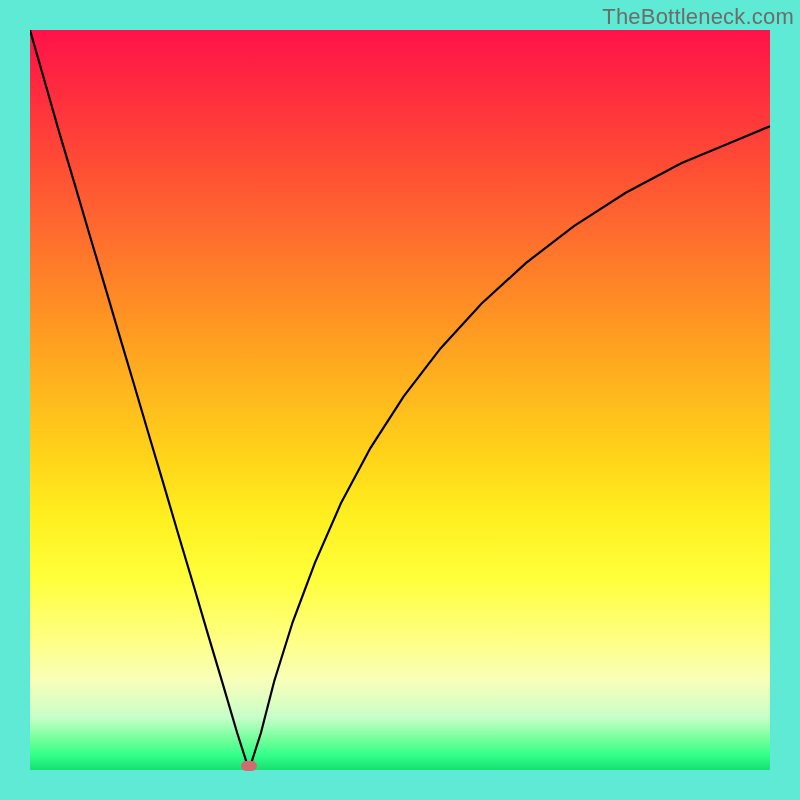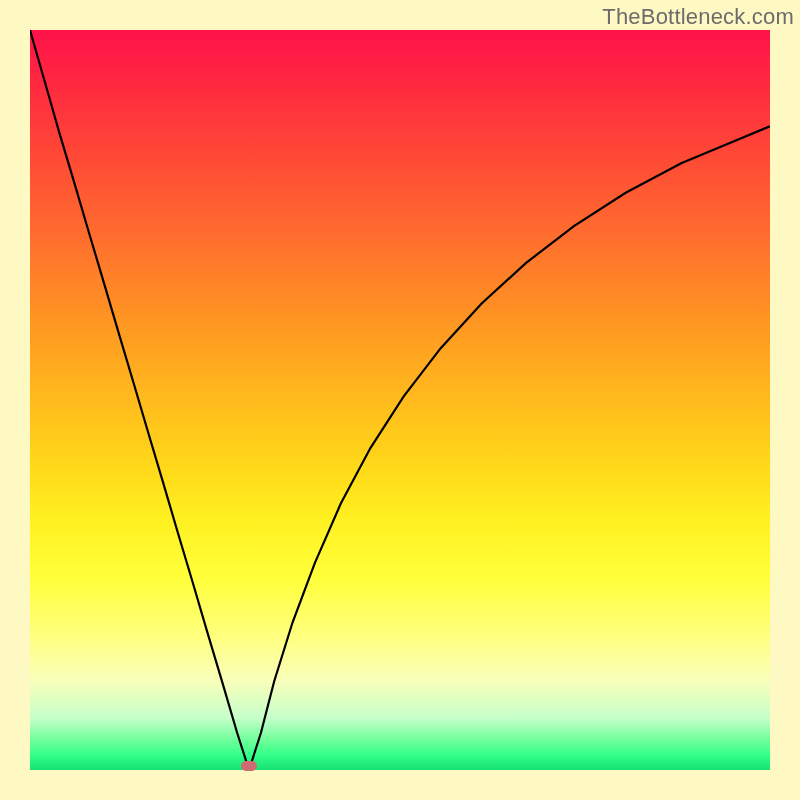--- a/index.html
+++ b/index.html
@@ -10,21 +10,21 @@
     height: 800px;
     overflow: hidden;
     font-family: Arial, Helvetica, sans-serif;
   }
   .frame {
     position: absolute;
     left: 0;
     top: 0;
     width: 800px;
     height: 800px;
-    background: #fef9c3;
+    background: #5eead4;
   }
   .plot {
     position: absolute;
     left: 30px;
     top: 30px;
     width: 740px;
     height: 740px;
     background: linear-gradient(to bottom,
       #ff124a 0%,
       #ff2b3f 8%,

